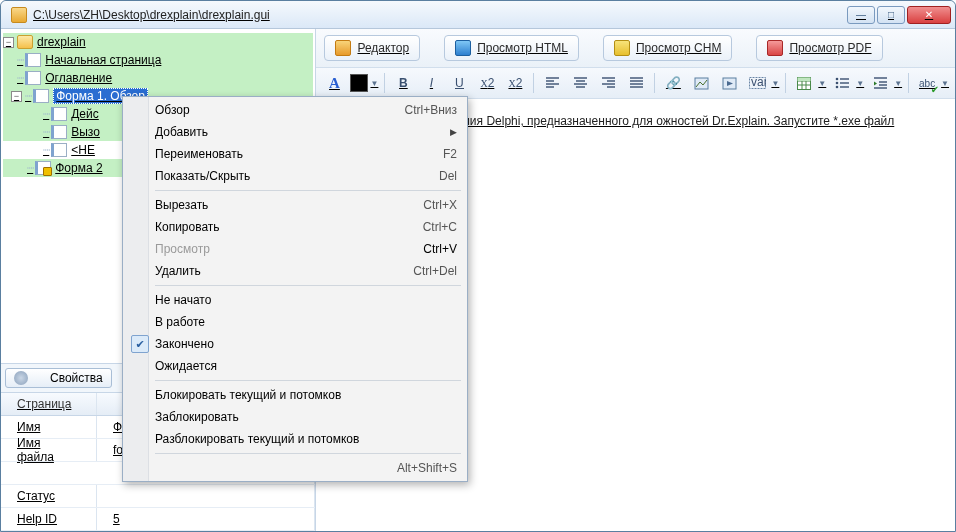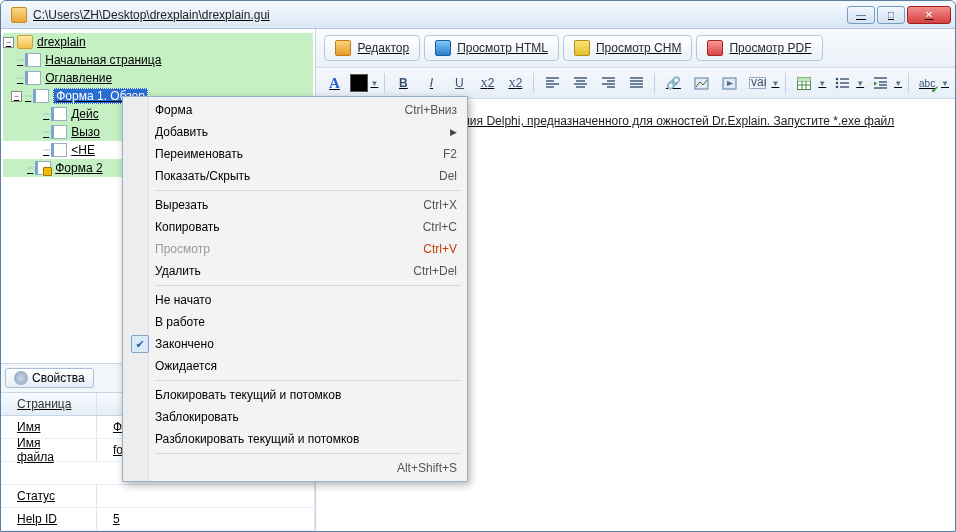--- a/index.html
+++ b/index.html
@@ -23,55 +23,55 @@
 .twisty { width: 11px; height: 11px; border: 1px solid #8a8a8a; margin-right: 3px; display: flex; align-items: center; justify-content: center; font-size: 9px; color: #555; background: #fff; }
 .spacer { display: inline-block; }
 .icon { width: 16px; height: 14px; margin-right: 4px; display: inline-block; }
 .icon-folder { background: linear-gradient(#fce9a8,#f5c04a); border: 1px solid #caa030; border-radius: 2px; }
 .icon-page { background: #fff; border: 1px solid #9aaec5; border-left: 3px solid #7fa3cf; }
 .icon-lock { position: relative; }
 .icon-lock::after { content: ""; position: absolute; right: -2px; bottom: -2px; width: 7px; height: 7px; background: #f0c000; border: 1px solid #a07000; border-radius: 1px; }
 .dots { color: #9bb3cc; letter-spacing: -1px; margin-right: 2px; }
 
 .props-tabs { border-top: 1px solid #c7d6e7; padding: 4px; background: #f1f6fb; }
-.tab-btn { display: inline-flex; align-items: center; gap: 4px; padding: 2px 8px; border: 1px solid #a9bed6; border-radius: 3px; background: linear-gradient(#fff,#e6eef7); }
+.tab-btn { display: inline-flex; align-items: center; gap: 22px; padding: 2px 8px; border: 1px solid #a9bed6; border-radius: 3px; background: linear-gradient(#fff,#e6eef7); }
 .tab-btn .gear { width: 14px; height: 14px; border-radius: 50%; background: radial-gradient(#c9d6e5,#8aa0bb); }
 
 .grid { border-top: 1px solid #c7d6e7; }
 .grid-header, .grid-row { display: flex; }
 .grid-header { background: linear-gradient(#f7fafe,#e5edf6); border-bottom: 1px solid #c7d6e7; }
 .grid-header .cell { font-weight: normal; color: #333; }
 .cell { padding: 3px 16px; border-right: 1px solid #dbe5f0; height: 22px; display: flex; align-items: center; }
 .cell.c1 { width: 96px; }
 .cell.c2 { flex: 1; }
 .grid-row { border-bottom: 1px solid #e6edf5; }
 
 .right { flex: 1; display: flex; flex-direction: column; background: #fff; }
-.toolbar1 { display: flex; gap: 4px; padding: 6px 8px; border-bottom: 1px solid #d1deec; background: linear-gradient(#f9fbfe,#eaf1f8); }
+.toolbar1 { display: flex; gap: 24px; padding: 6px 8px; border-bottom: 1px solid #d1deec; background: linear-gradient(#f9fbfe,#eaf1f8); }
 .tbtn { display: inline-flex; align-items: center; gap: 6px; padding: 4px 10px; border: 1px solid #b7c9de; border-radius: 4px; background: linear-gradient(#fff,#eaf1f9); color: #2a2a2a; }
 .tico { width: 16px; height: 16px; border-radius: 2px; }
 .ico-edit { background: linear-gradient(#f8d47a,#e79a2a); border: 1px solid #c47b12; }
 .ico-html { background: linear-gradient(#7fc7f5,#2d7fcf); border: 1px solid #1c5fa0; }
 .ico-chm { background: linear-gradient(#f7e37b,#e7bf2d); border: 1px solid #b38e14; }
 .ico-pdf { background: linear-gradient(#f59a9a,#d94545); border: 1px solid #a82828; }
 
 .toolbar2 { display: flex; align-items: center; gap: 4px; padding: 4px 6px; border-bottom: 1px solid #d1deec; background: linear-gradient(#f6f9fd,#e6eef7); }
 .fbtn { width: 24px; height: 22px; border: 1px solid transparent; border-radius: 2px; display: flex; align-items: center; justify-content: center; color: #3a5070; font-family: "Times New Roman", serif; }
 .sep { width: 1px; height: 20px; background: #c1d1e3; margin: 0 2px; }
 .color-swatch { width: 18px; height: 18px; background: #000; border: 1px solid #555; }
 .dd { font-size: 8px; color: #5a728f; margin-left: -2px; }
 .fbtn svg { display: block; }
 
 .editor { flex: 1; padding: 14px 10px; color: #222; line-height: 1.45; overflow: auto; }
 
 .ctx { position: absolute; left: 122px; top: 96px; width: 346px; background: #f3f3f3; border: 1px solid #9aaec5; box-shadow: 2px 3px 8px rgba(0,0,0,.3); padding: 2px; }
 .ctx-row { display: flex; align-items: center; height: 22px; padding: 0 8px 0 30px; position: relative; }
 .ctx-row.disabled { color: #9a9a9a; }
 .ctx-row .shortcut { margin-left: auto; color: #555; }
-.ctx-row.disabled .shortcut { color: #c2410c; }
+.ctx-row.disabled .shortcut { color: #000000; }
 .ctx-sep { height: 1px; background: #d0d6dd; margin: 3px 4px 3px 30px; }
 .ctx-check { position: absolute; left: 6px; width: 18px; height: 18px; border: 1px solid #7fa3cf; background: #dbeaf9; border-radius: 2px; display: flex; align-items: center; justify-content: center; color: #2a5fa0; font-size: 11px; }
 .ctx-arrow { margin-left: auto; color: #444; font-size: 9px; }
 .ctx-gutter { position: absolute; left: 0; top: 0; bottom: 0; width: 26px; background: #ecedef; border-right: 1px solid #dcdfe4; }
 </style>
 </head>
 <body>
 
 <div class="window">
   <div class="titlebar">
@@ -316,21 +316,21 @@
       <div class="editor">
         <span>артовым окном приложения Delphi, предназначенного для ожностей Dr.Explain. Запустите *.exe файл приложения для</span>
       </div>
     </div>
   </div>
 </div>
 
 <div class="ctx">
   <div class="ctx-gutter"></div>
   <div class="ctx-row">
-      <span>Форма</span>
+      <span>Обзор</span>
       <span class="shortcut">Ctrl+Вниз</span>
     </div>
   <div class="ctx-row">
       <span>Добавить</span>
       <span class="ctx-arrow">▶</span>
     </div>
   <div class="ctx-row">
       <span>Переименовать</span>
       <span class="shortcut">F2</span>
     </div>

